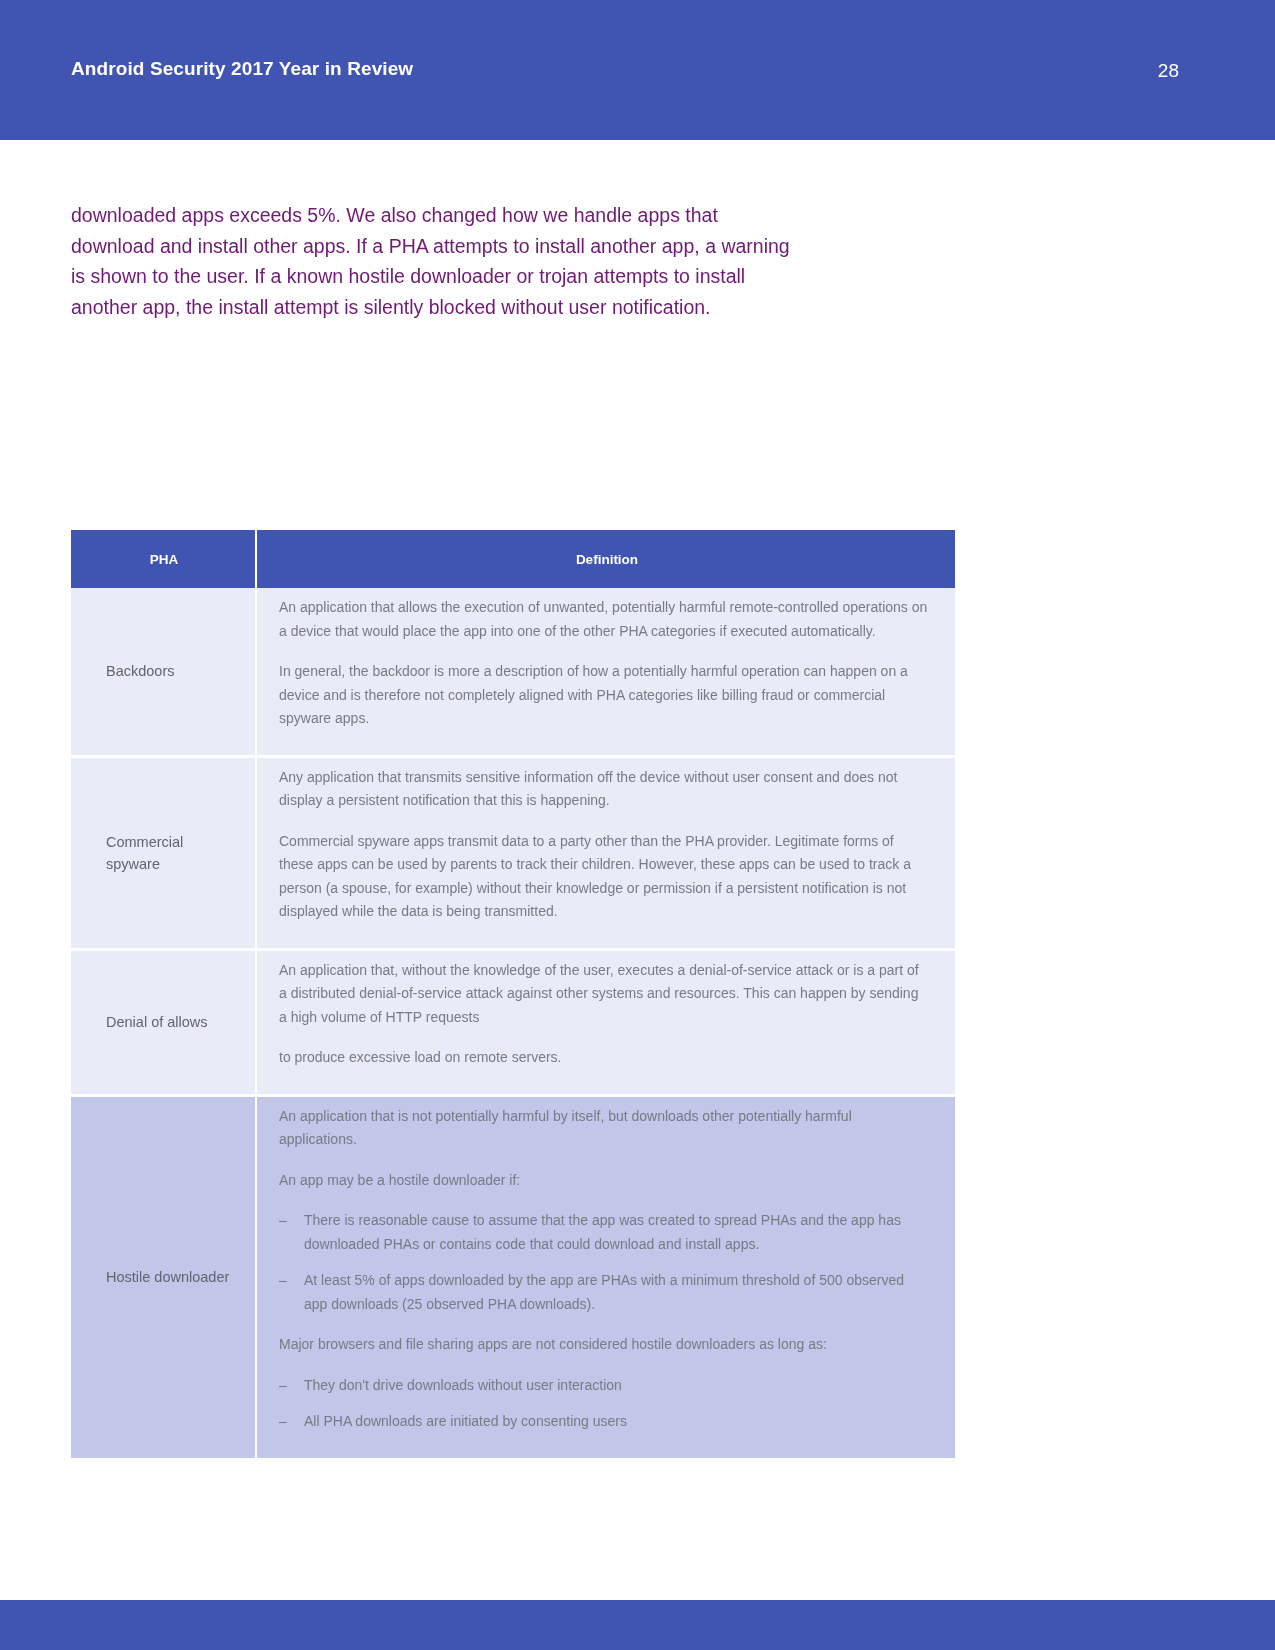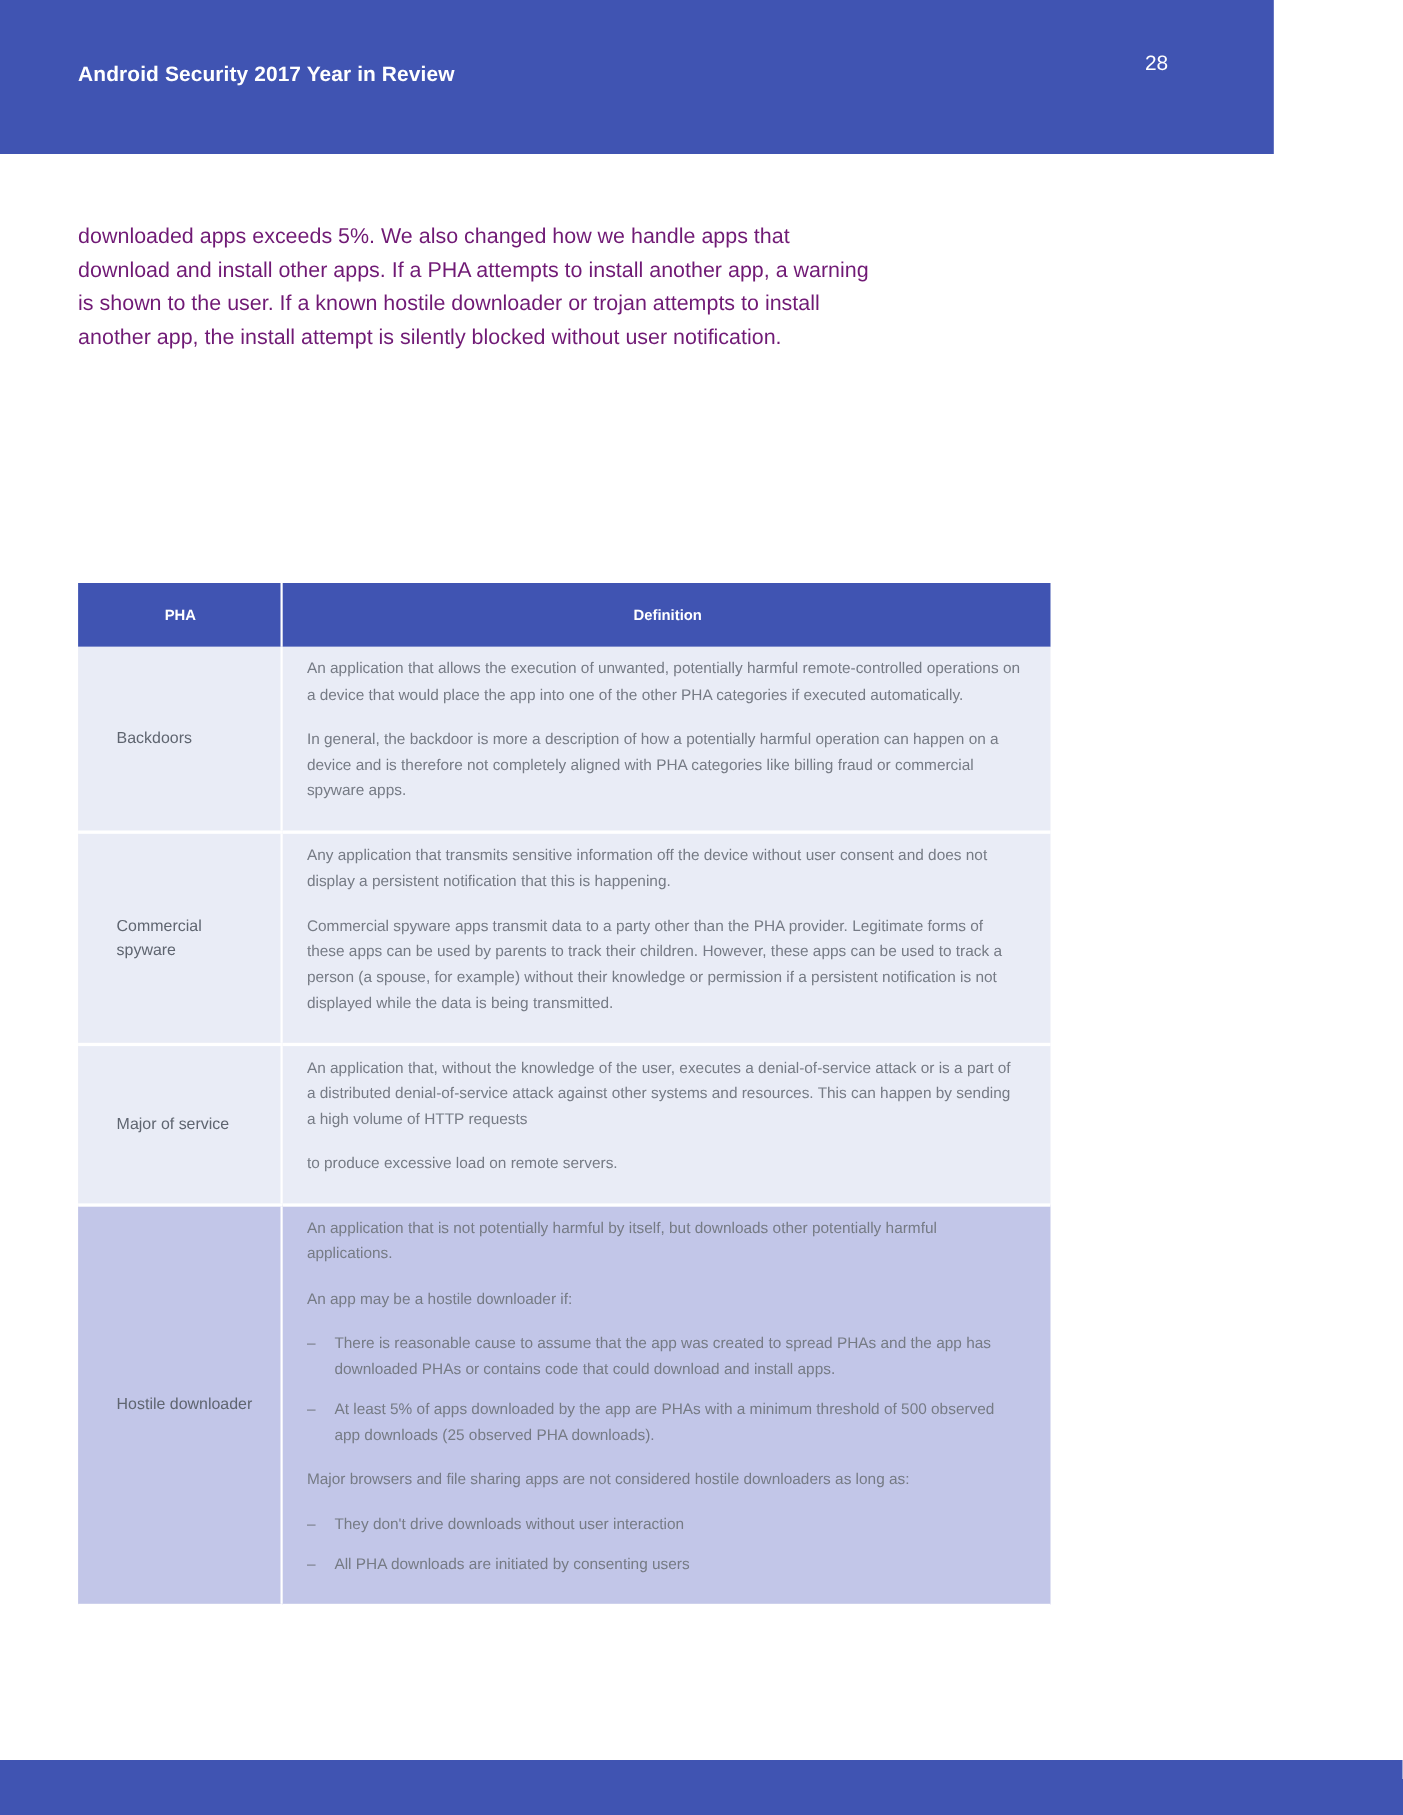--- a/index.html
+++ b/index.html
@@ -12,37 +12,37 @@
     background: #ffffff;
     font-family: "Liberation Sans", sans-serif;
     overflow: hidden;
     position: relative;
   }
 
   
   .header-band {
     position: absolute;
     top: 0; left: 0;
-    width: 1158px;
+    width: 1275px;
     height: 140px;
     background: #4054b2;
   }
   .header-title {
     position: absolute;
     left: 71px;
     top: 58px;
     font-size: 19px;
     font-weight: bold;
     color: #ffffff;
     letter-spacing: 0.1px;
   }
   .header-page-number {
     position: absolute;
     right: 96px;
-    top: 48px;
+    top: 60px;
     font-size: 19px;
     font-weight: normal;
     color: #ffffff;
   }
 
   
   .footer-band {
     position: absolute;
     left: 0;
     bottom: 0;
@@ -173,21 +173,21 @@
         </td>
       </tr>
       <tr class="row-normal">
         <td class="cell-name">Commercial spyware</td>
         <td class="cell-def">
           <p class="def-p">Any application that transmits sensitive information off the device without user consent and does not display a persistent notification that this is happening.</p>
           <p class="def-p">Commercial spyware apps transmit data to a party other than the PHA provider. Legitimate forms of these apps can be used by parents to track their children. However, these apps can be used to track a person (a spouse, for example) without their knowledge or permission if a persistent notification is not displayed while the data is being transmitted.</p>
         </td>
       </tr>
       <tr class="row-normal">
-        <td class="cell-name">Major of service</td>
+        <td class="cell-name">Denial of allows</td>
         <td class="cell-def">
           <p class="def-p">An application that, without the knowledge of the user, executes a denial-of-service attack or is a part of a distributed denial-of-service attack against other systems and resources. This can happen by sending a high volume of HTTP requests</p>
           <p class="def-p">to produce excessive load on remote servers.</p>
         </td>
       </tr>
       <tr class="row-highlight">
         <td class="cell-name">Hostile downloader</td>
         <td class="cell-def">
           <p class="def-p">An application that is not potentially harmful by itself, but downloads other potentially harmful applications.</p>
           <p class="def-p">An app may be a hostile downloader if:</p>

